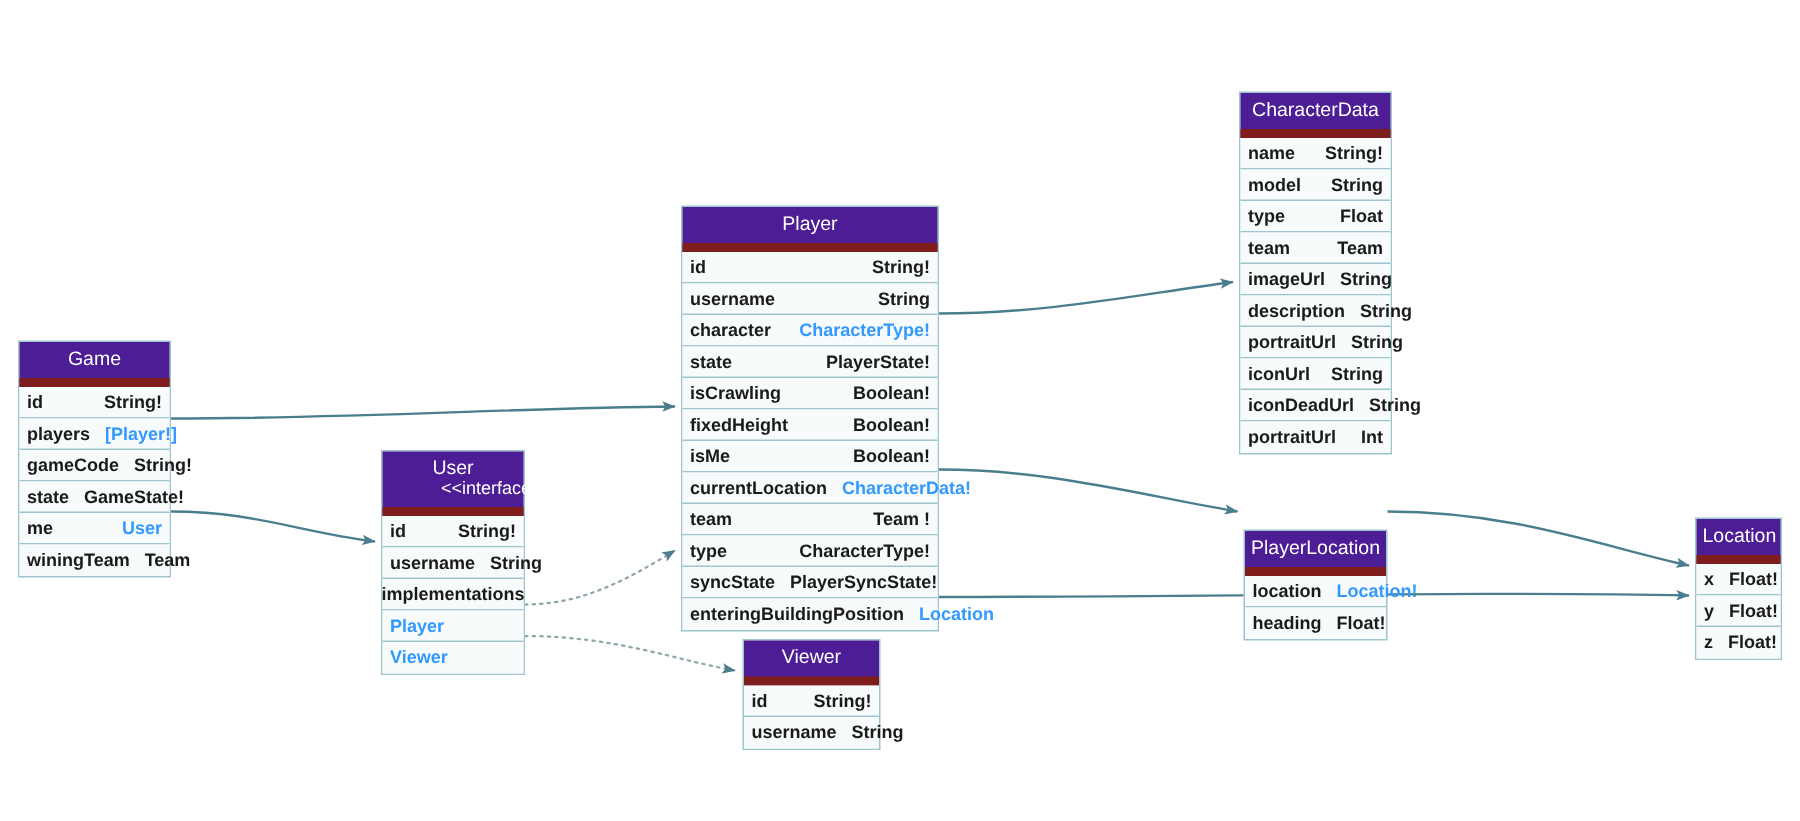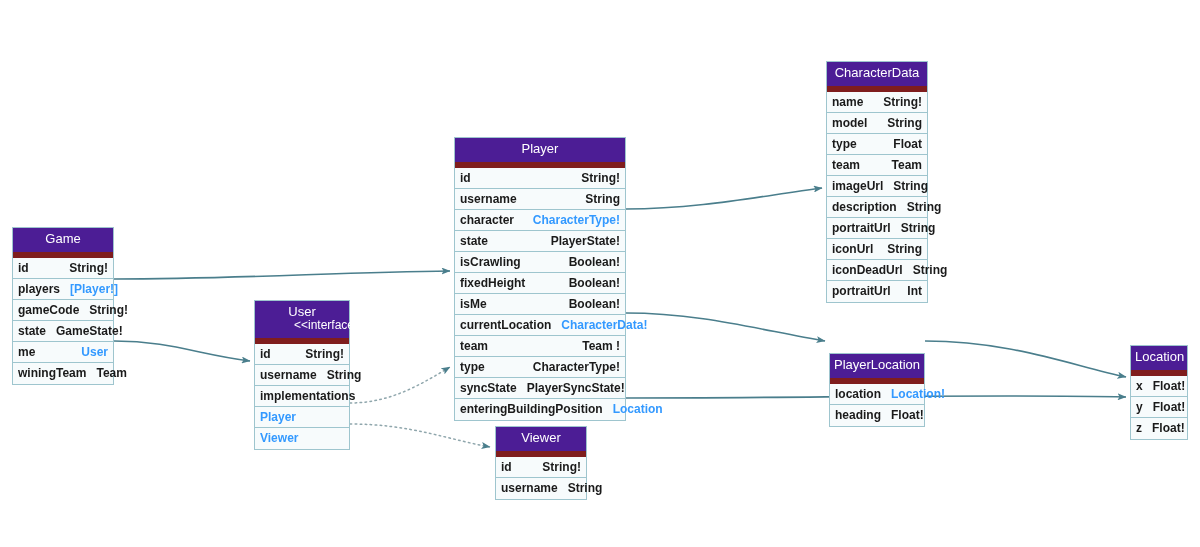--- a/index.html
+++ b/index.html
@@ -60,21 +60,21 @@
     height: 21px;
     padding: 0 5px;
     font-size: 12px;
     color: #1a1a1a;
     white-space: nowrap;
   }
   .row:last-child { border-bottom: none; }
   .row .fname { text-align: left; font-weight: bold; }
   .row .ftype { text-align: center; margin-left: 10px; font-weight: bold; }
   .row.link .ftype, .row.link-name .fname { color: #3399ff; }
-  .row.impl-head { justify-content: flex-start; }
+  .row.impl-head { justify-content: center; }
   .row.impl-item { justify-content: flex-start; color: #3399ff; }
   .row.impl-item .fname { color: #3399ff; }
 </style>
 </head>
 <body>
 
 <div id="canvas">
 
   <svg id="edges" viewBox="0 0 1200 547" xmlns="http://www.w3.org/2000/svg">
     <defs>

